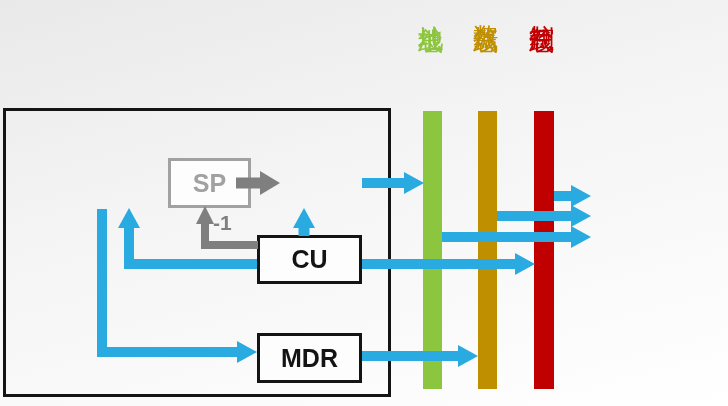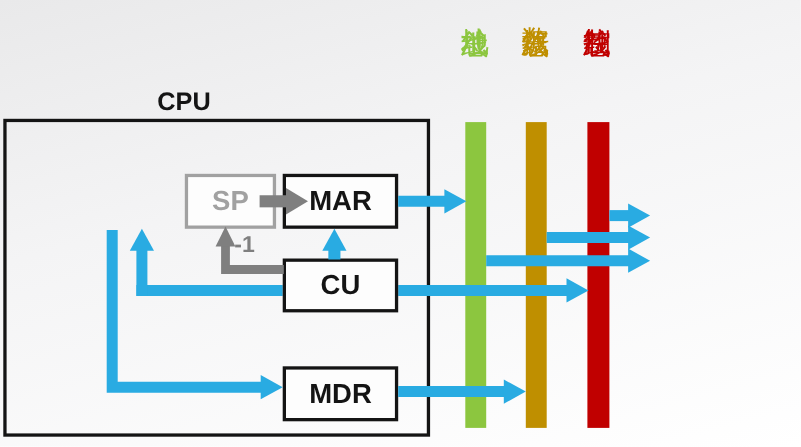--- a/index.html
+++ b/index.html
@@ -44,44 +44,40 @@
   .blue-fill{fill:var(--arrow-blue);}
   .gray-line{stroke:var(--arrow-gray);}
   .gray-fill{fill:var(--arrow-gray);}
   line,polyline{fill:none;}
 </style>
 </head>
 <body>
 
 <div class="stage">
 
-  <div class="cpu-title" style="left:143px;top:79px;">CPU</div>
   <div class="cpu-frame" style="left:3px;top:108px;width:388px;height:289px;"></div>
 
   <div class="bus-bar" style="left: 423px; width: 19px; background-color: rgb(140, 198, 63);"></div>
   <div class="bus-bar" style="left: 478px; width: 19px; background-color: rgb(191, 143, 0);"></div>
   <div class="bus-bar" style="left: 534px; width: 20px; background-color: rgb(192, 0, 0);"></div>
 
   <div class="bus-label" style="left: 418px; color: rgb(140, 198, 63);">地址总线</div>
   <div class="bus-label" style="left: 473px; color: rgb(191, 143, 0);">数据总线</div>
   <div class="bus-label" style="left: 529px; color: rgb(192, 0, 0);">控制总线</div>
 
   <svg class="svg-under" width="728" height="406">
     <g>
       <line class="blue-line" x1="124" y1="264" x2="517" y2="264" stroke-width="10"></line>
       <polygon class="blue-fill" points="515,253 535,264 515,275"></polygon>
     </g>
   </svg>
 
   <div class="boxes-layer">
     <div class="box sp-style" style="left:168px;top:158px;width:83px;height:50px;">
       <span>SP</span>
-    </div>
-    <div class="box" style="left:257px;top:158px;width:105px;height:50px;">
-      <span>MAR</span>
     </div>
     <div class="box" style="left:257px;top:333px;width:105px;height:50px;">
       <span>MDR</span>
     </div>
     <div class="box" style="left:257px;top:235px;width:105px;height:49px;">
       <span>CU</span>
     </div>
   </div>
 
   <div class="minus-label">-1</div>

